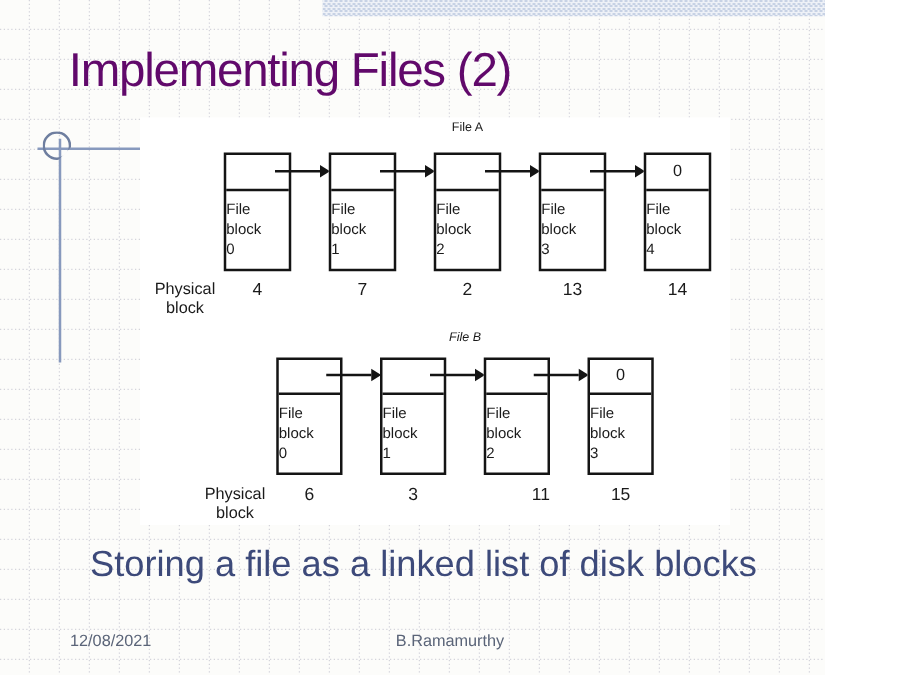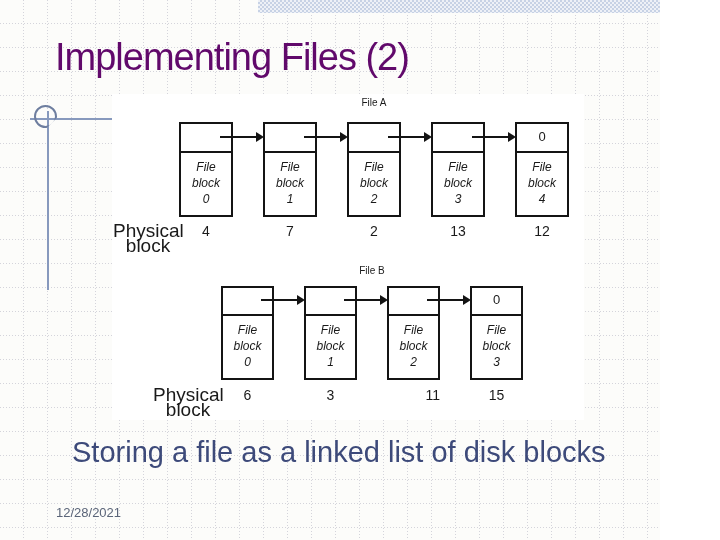--- a/index.html
+++ b/index.html
@@ -22,27 +22,27 @@
   .footer{position:absolute;left:0;top:505px;width:720px;height:22px;font-size:13px;
     color:var(--footer-color,#5a6478);z-index:2;}
   .footer .date{position:absolute;left:56px;top:0;}
   .footer .author{position:absolute;left:0;top:0;width:720px;text-align:center;}
   .footer .page{position:absolute;right:17px;top:0;}
   .diagram-panel{position:absolute;left:112px;top:94px;width:472px;height:326px;background:#ffffff;z-index:3;}
   .list-title{position:absolute;font-size:10px;color:#1a1a1a;text-align:center;width:80px;}
   .dbox{position:absolute;border:2px solid #141414;background:#fff;box-sizing:border-box;}
   .dcell-top{position:absolute;left:0;top:0;width:100%;border-bottom:2px solid #141414;box-sizing:border-box;
     text-align:center;font-size:13px;color:#1a1a1a;}
-  .dcell-bottom{position:absolute;left:0;bottom:0;width:100%;text-align:center;
-    font-size:12px;line-height:16px;color:#1a1a1a;font-style:italic;}
+  .dcell-bottom{position:absolute;left:0;bottom:0;width:100%;
+    font-size:12px;line-height:16px;color:#1a1a1a;}
   .arrow-line{position:absolute;height:2px;background:#141414;}
   .arrow-head{position:absolute;width:0;height:0;border-left:8px solid #141414;
     border-top:5px solid transparent;border-bottom:5px solid transparent;}
   .phys-num{position:absolute;text-align:center;font-size:14px;color:#1a1a1a;}
-  .phys-label{position:absolute;text-align:center;font-size:19px;line-height:15px;color:#1a1a1a;}
+  .phys-label{position:absolute;text-align:center;font-size:13px;line-height:15px;color:#1a1a1a;}
 </style>
 </head>
 <body>
 
 <div class="slide" style="--title-color: #61096b; --caption-color: #3d4a7a; --footer-color: #5a6478;">
   <svg class="grid-bg" width="720" height="540" xmlns="http://www.w3.org/2000/svg">
     <defs>
       <pattern id="gridp" width="24" height="24" patternUnits="userSpaceOnUse">
         <path d="M23.5 0 V24 M0 23.5 H24" fill="none" stroke="#d4d4db" stroke-width="1" stroke-dasharray="1 2"></path>
       </pattern>
@@ -106,26 +106,26 @@
       <div class="arrow-head" style="left: 396px; top: 38px;"></div>
       <div class="phys-num" style="left: 319px; top: 129px; width: 54px;">13</div>
       <div class="dbox" style="left: 403px; top: 28px; width: 54px; height: 95px;">
         <div class="dcell-top" style="height: 29px; line-height: 25px;">0</div>
         <div class="dcell-bottom" style="height: 56px;">
           <div>File</div>
           <div>block</div>
           <div>4</div>
         </div>
       </div>
-      <div class="phys-num" style="left: 403px; top: 129px; width: 54px;">12</div>
+      <div class="phys-num" style="left: 403px; top: 129px; width: 54px;">14</div>
       <div class="phys-label" style="left: 1px; top: 129px; width: 70px;">
         <div>Physical</div>
         <div>block</div>
       </div>
-      <div class="list-title" style="left: 220px; top: 171px;">File B</div>
+      <div class="list-title" style="left: 220px; top: 171px; font-style: italic;">File B</div>
       <div class="dbox" style="left: 109px; top: 192px; width: 53px; height: 94px;">
         <div class="dcell-top" style="height: 28px; line-height: 24px;"></div>
         <div class="dcell-bottom" style="height: 56px;">
           <div>File</div>
           <div>block</div>
           <div>0</div>
         </div>
       </div>
       <div class="arrow-line" style="left: 149px; top: 205px; width: 36px;"></div>
       <div class="arrow-head" style="left: 185px; top: 201px;"></div>
@@ -163,16 +163,17 @@
       <div class="phys-num" style="left: 358px; top: 293px; width: 53px;">15</div>
       <div class="phys-label" style="left: 41px; top: 293px; width: 70px;">
         <div>Physical</div>
         <div>block</div>
       </div>
     </div>
 
   <div class="caption">Storing a file as a linked list of disk blocks</div>
 
   <div class="footer">
-    <span class="date">12/28/2021</span>
+    <span class="date">12/08/2021</span>
+    <span class="author">B.Ramamurthy</span>
     <span class="page">20</span>
   </div>
 </div>
 
 </body></html>

